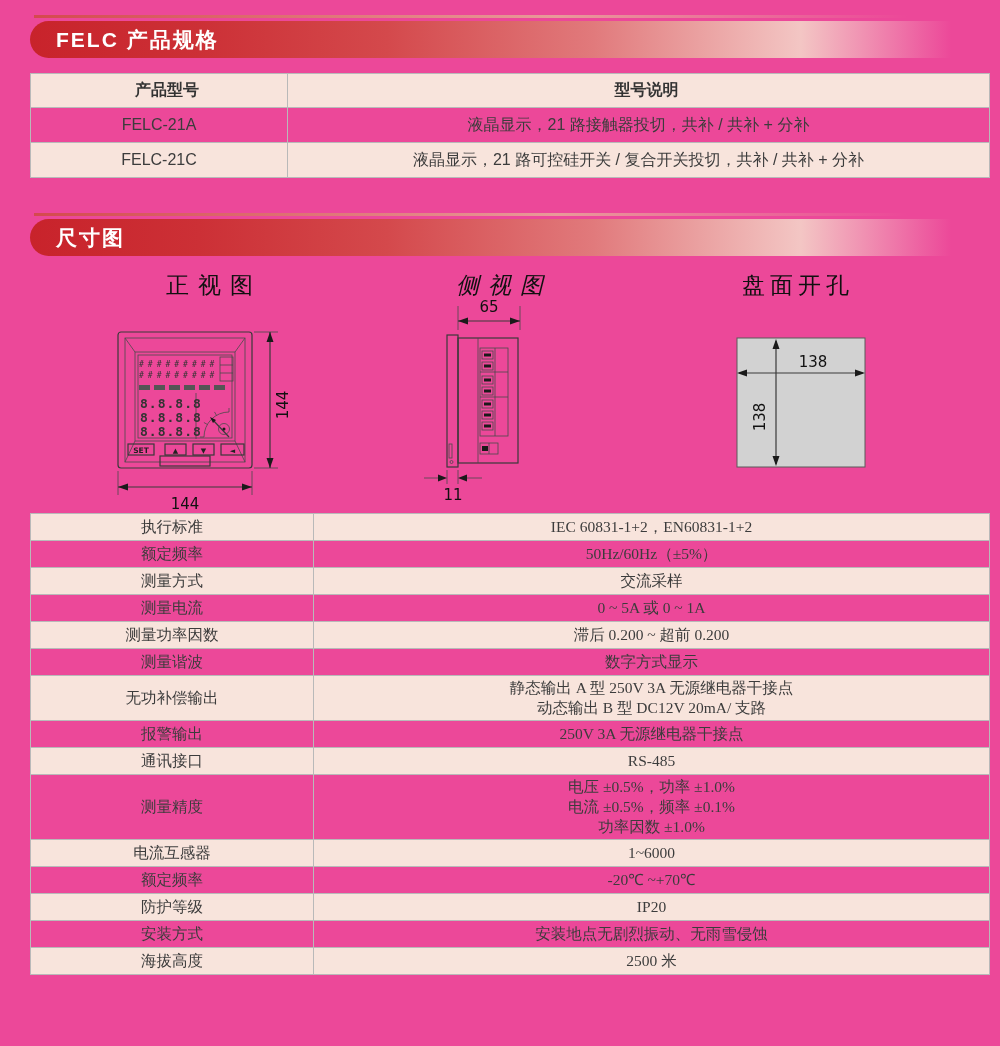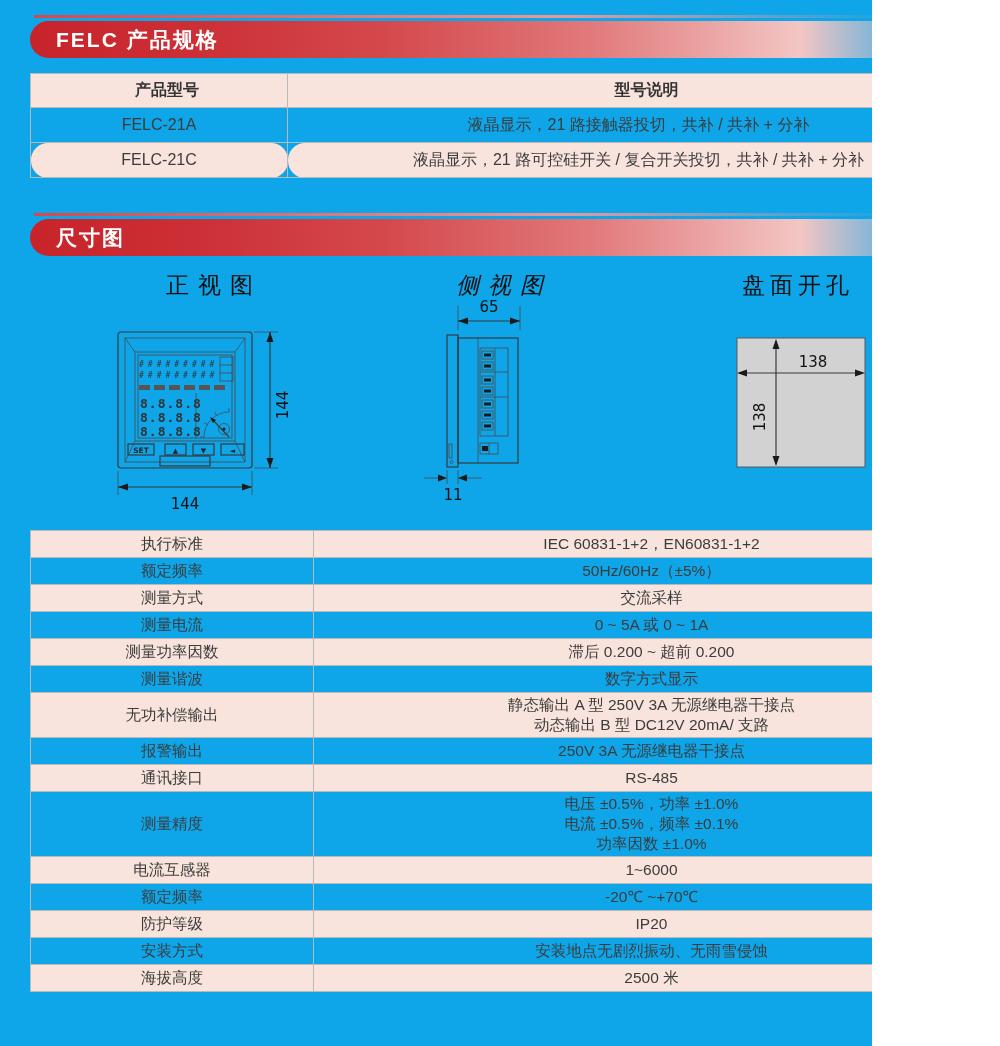--- a/index.html
+++ b/index.html
@@ -1,37 +1,37 @@
 <!DOCTYPE html>
 <html><head>
 <meta charset="utf-8">
 <style>
   html,body{margin:0;padding:0;background:#ffffff;}
-  .page{position:relative;width:872px;height:1046px;background:#0ea5e9;overflow:hidden;
+  .page{position:relative;width:1000px;height:1046px;background:#ec4899;overflow:hidden;
         font-family:"Liberation Sans",sans-serif;}
 
   
   .topline{position:absolute;left:34px;width:950px;height:3px;
            background:linear-gradient(90deg,#d4494e 0%,#e89a99 55%,rgba(255,255,255,0) 92%);}
   .banner{position:absolute;left:30px;width:940px;height:37px;border-radius:19px;
           background:linear-gradient(90deg,#c8232b 0%,#cc3036 18%,#d4494c 38%,#e17a7c 60%,#f3c6c4 82%,rgba(255,255,255,0) 98%);
           color:#ffffff;font-size:21px;font-weight:bold;line-height:37px;
           padding-left:26px;box-sizing:border-box;letter-spacing:2px;}
   #topline1{top:15px;} #banner1{top:21px;}
   #topline2{top:213px;} #banner2{top:219px;}
 
   
   .model-table{position:absolute;top:73px;left:30px;width:960px;border-collapse:collapse;table-layout:fixed;}
   .model-table td{border:1px solid #b9b9b9;text-align:center;vertical-align:middle;
                   font-size:16px;color:#3c3c3c;height:34px;padding:0 4px;}
   .model-table tr.hdr td{background:#f8e4dc;font-weight:bold;color:#333333;height:33px;padding-left:20px;}
-  .model-table tr.r2 td{background:#f8e4dc;border-radius:17px;}
-
-  
-  .spec-table{position:absolute;top:530px;left:30px;width:960px;border-collapse:collapse;table-layout:fixed;}
+  .model-table tr.r2 td{background:#f8e4dc;}
+
+  
+  .spec-table{position:absolute;top:513px;left:30px;width:960px;border-collapse:collapse;table-layout:fixed;font-family:Liberation Serif, serif;}
   .spec-table td{border:1px solid #b9b9b9;text-align:center;vertical-align:middle;
                  font-size:15.5px;color:#3c3c3c;line-height:20px;height:22px;
                  padding:2px 4px;white-space:pre-line;}
   .spec-table tr:nth-child(odd) td{background:#f8e4dc;}
 
   
   .draw-title{position:absolute;top:270px;font-family:"Liberation Serif","DejaVu Serif",serif;
               font-size:23px;color:#101010;letter-spacing:9px;white-space:nowrap;}
   #title-front{left:166px;} #title-side{left:456px;font-style:italic;} #title-cutout{left:742px;letter-spacing:5px;}
   svg{position:absolute;}

